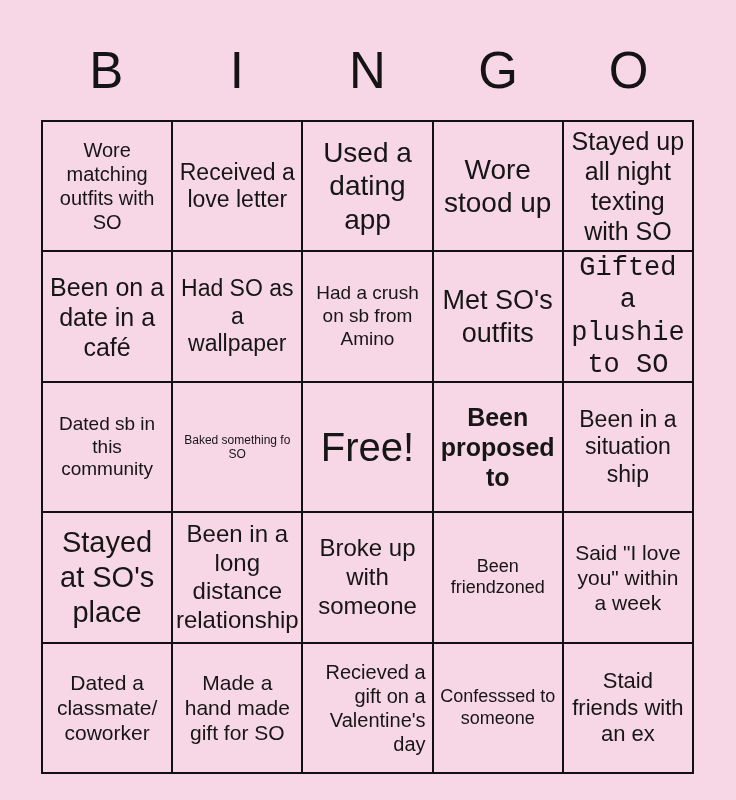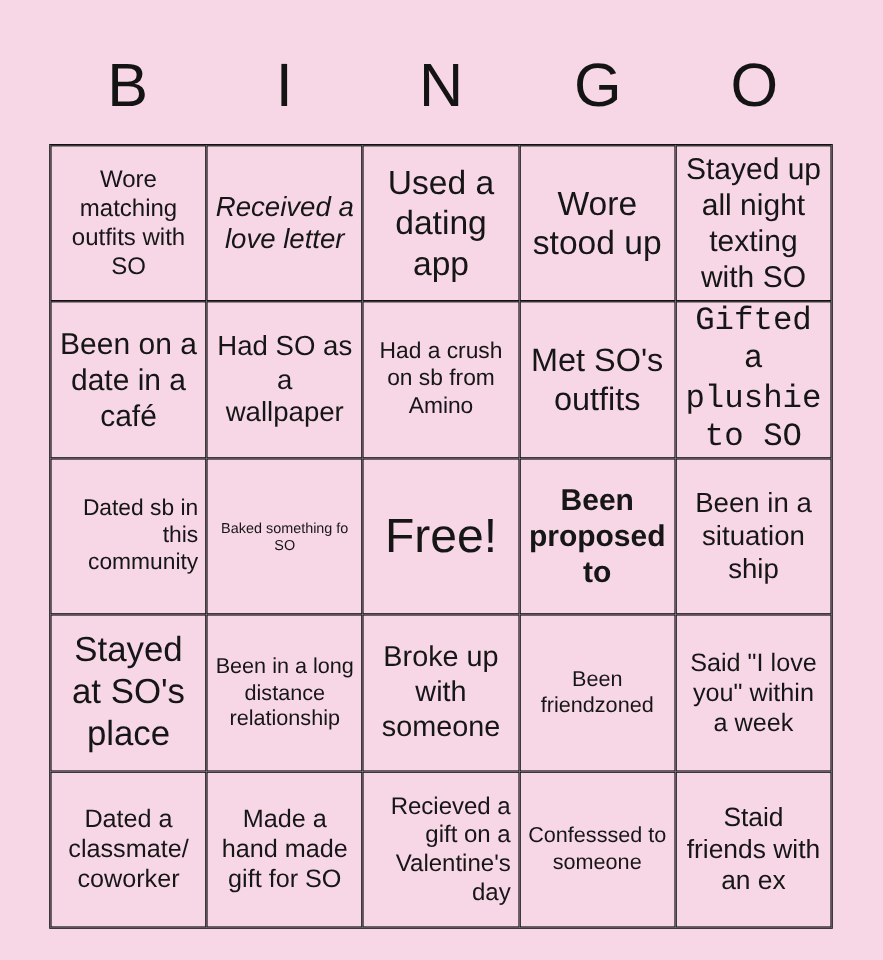--- a/index.html
+++ b/index.html
@@ -68,21 +68,21 @@
     <span class="title-letter">I</span>
     <span class="title-letter">N</span>
     <span class="title-letter">G</span>
     <span class="title-letter">O</span>
   </div>
   <div class="grid" id="grid">
       <div class="cell">
         <span class="cell-text" style="font-size: 20px;">Wore matching outfits with SO</span>
       </div>
       <div class="cell">
-        <span class="cell-text" style="font-size: 23px; font-style: italic;">Received a love letter</span>
+        <span class="cell-text" style="font-size: 23px;">Received a love letter</span>
       </div>
       <div class="cell">
         <span class="cell-text" style="font-size: 28px;">Used a dating app</span>
       </div>
       <div class="cell">
         <span class="cell-text" style="font-size: 28px;">Wore stood up</span>
       </div>
       <div class="cell">
         <span class="cell-text" style="font-size: 25px;">Stayed up all night texting with SO</span>
       </div>
@@ -95,39 +95,39 @@
       <div class="cell">
         <span class="cell-text" style="font-size: 19px;">Had a crush on sb from Amino</span>
       </div>
       <div class="cell">
         <span class="cell-text" style="font-size: 27px;">Met SO's outfits</span>
       </div>
       <div class="cell">
         <span class="cell-text" style="font-size: 27px; font-family: Liberation Mono, monospace;">Gifted a plushie to SO</span>
       </div>
       <div class="cell">
-        <span class="cell-text" style="font-size: 19px; text-align: right;">Dated sb in this community</span>
+        <span class="cell-text" style="font-size: 19px;">Dated sb in this community</span>
       </div>
       <div class="cell">
         <span class="cell-text" style="font-size: 12px;">Baked something fo SO</span>
       </div>
       <div class="cell">
         <span class="cell-text" style="font-size: 40px;">Free!</span>
       </div>
       <div class="cell">
         <span class="cell-text" style="font-size: 25px; font-weight: bold;">Been proposed to</span>
       </div>
       <div class="cell">
         <span class="cell-text" style="font-size: 23px;">Been in a situation ship</span>
       </div>
       <div class="cell">
         <span class="cell-text" style="font-size: 29px;">Stayed at SO's place</span>
       </div>
       <div class="cell">
-        <span class="cell-text" style="font-size: 18px; text-align: center;">Been in a long distance relationship</span>
+        <span class="cell-text" style="font-size: 24px; text-align: center;">Been in a long distance relationship</span>
       </div>
       <div class="cell">
         <span class="cell-text" style="font-size: 24px;">Broke up with someone</span>
       </div>
       <div class="cell">
         <span class="cell-text" style="font-size: 18px;">Been friendzoned</span>
       </div>
       <div class="cell">
         <span class="cell-text" style="font-size: 21px;">Said "I love you" within a week</span>
       </div>

